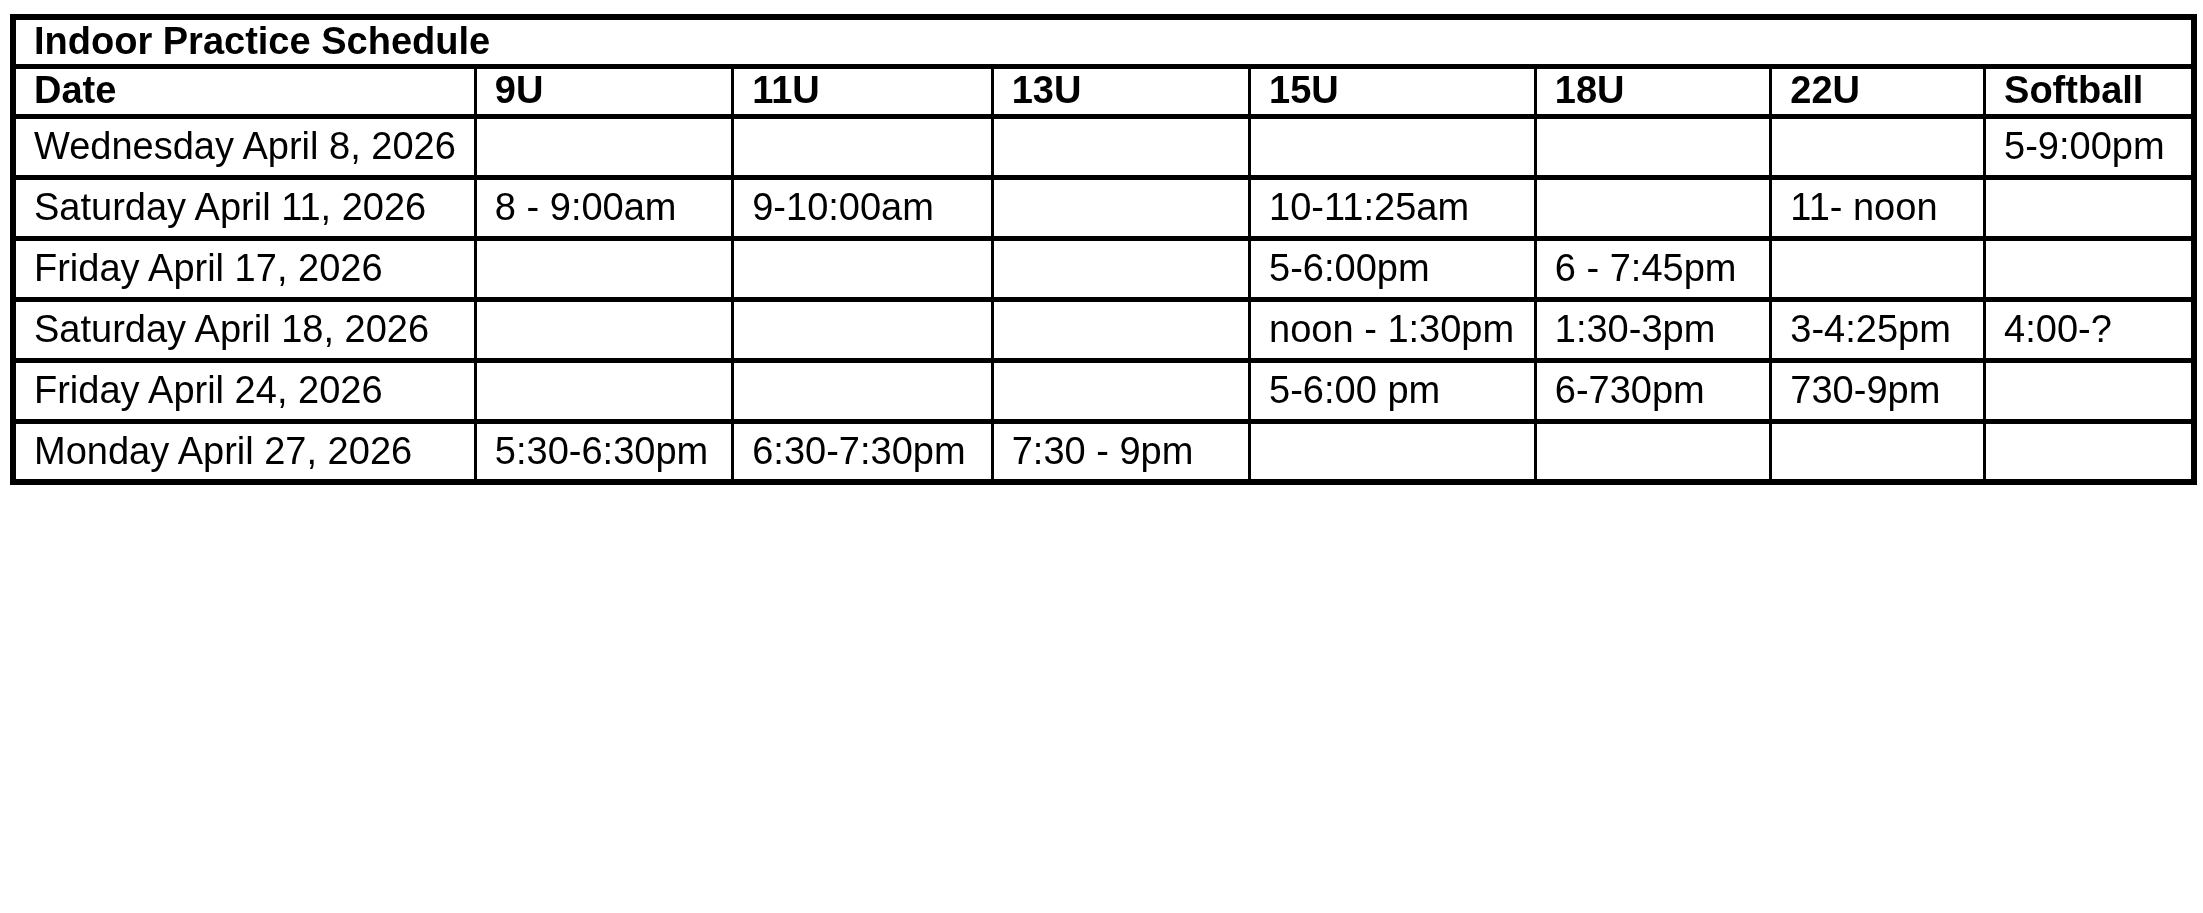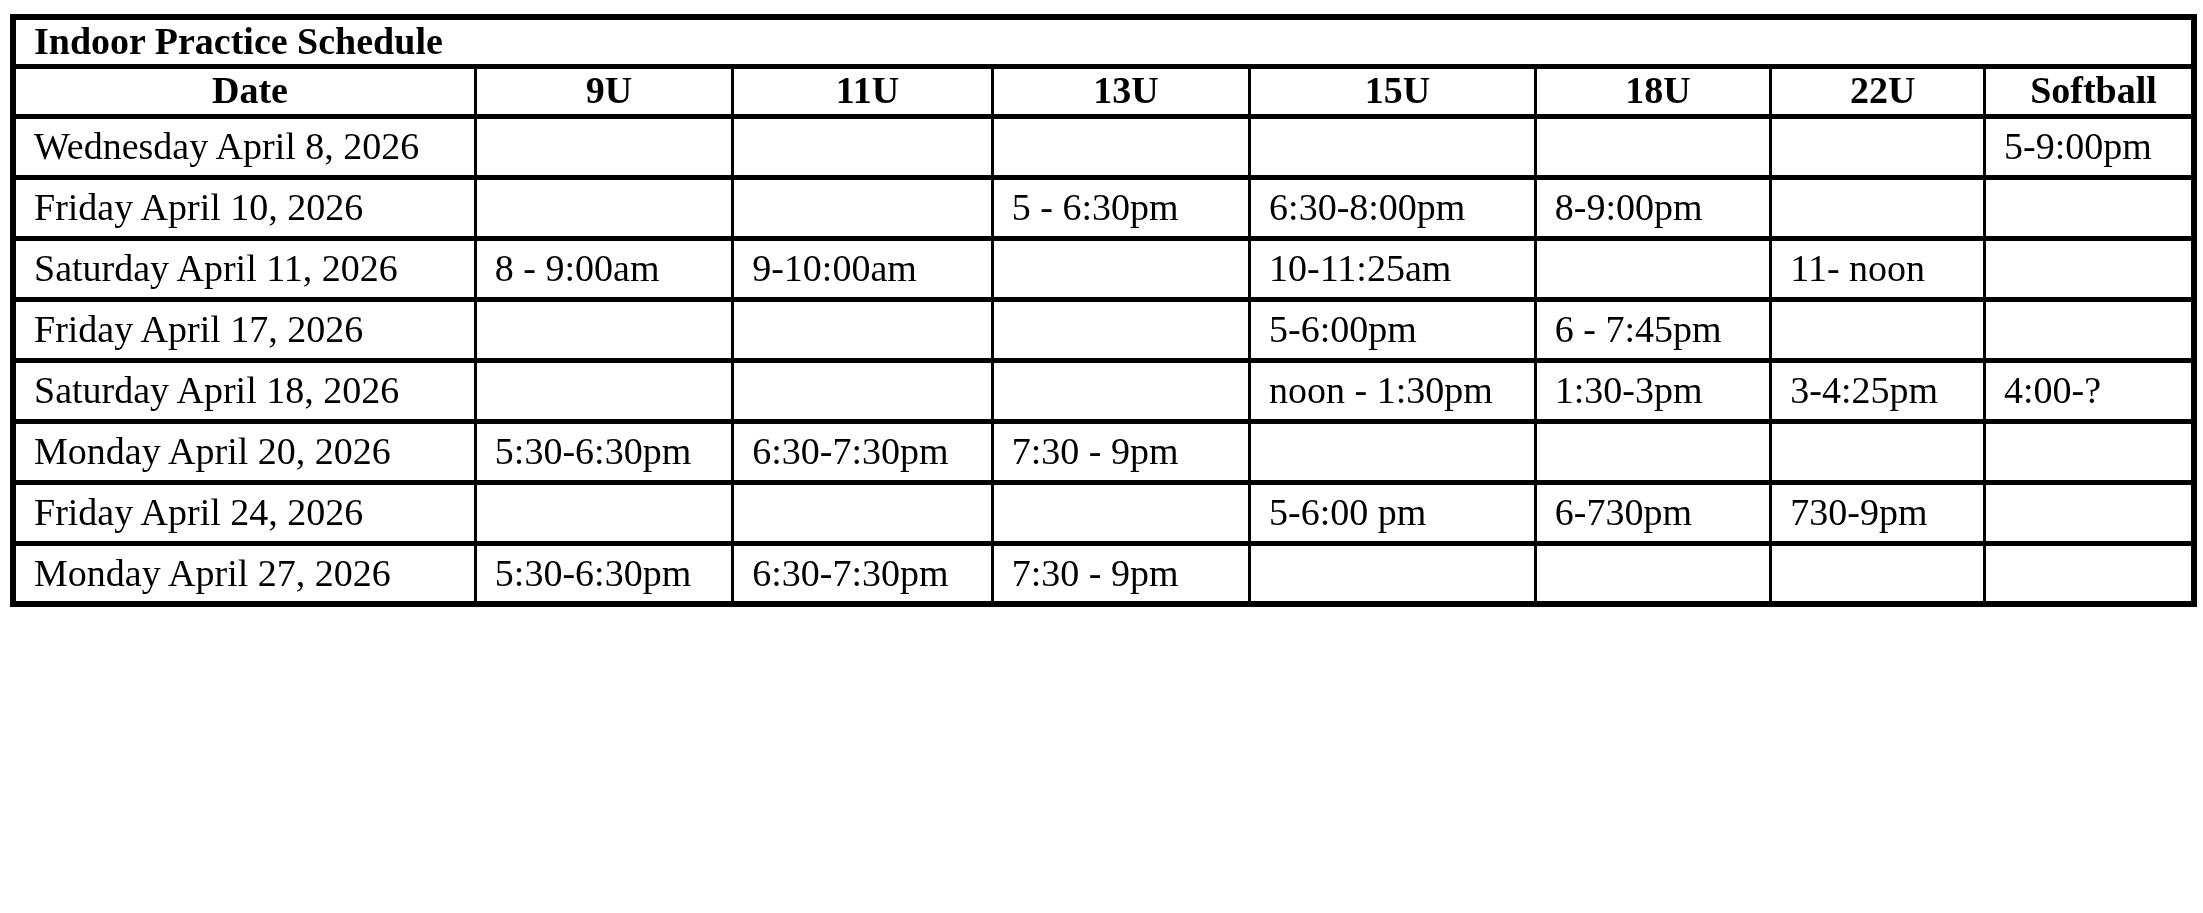--- a/index.html
+++ b/index.html
@@ -14,21 +14,21 @@
     width: 2203px;
     height: 913px;
     background: #ffffff;
     box-sizing: border-box;
   }
   table.schedule-table {
     border-collapse: collapse;
     table-layout: fixed;
     width: 2187px;
     margin: 14px 0 0 10px;
-    font-family: Liberation Serif, serif;
+    font-family: Liberation Sans, sans-serif;
     color: #000000;
     background: #ffffff;
   }
   table.schedule-table th,
   table.schedule-table td {
     border-left: 3px solid #000000;
     border-right: 3px solid #000000;
     border-top: 5px solid #000000;
     border-bottom: 5px solid #000000;
     box-sizing: border-box;
@@ -44,21 +44,20 @@
   th.title-cell {
     text-align: center;
     font-weight: bold;
     font-size: 40px;
     height: 42px;
     padding: 2px 0 4px 0;
   }
   tr.header-row th {
     font-weight: bold;
     height: 50px;
-    text-align: center;
   }
   tbody tr td {
     font-weight: normal;
     height: 61px;
   }
 </style>
 </head>
 <body>
 
 <div class="page">
@@ -93,30 +92,20 @@
           <td>Wednesday April 8, 2026</td>
           <td></td>
           <td></td>
           <td></td>
           <td></td>
           <td></td>
           <td></td>
           <td>5-9:00pm</td>
         </tr>
         <tr>
-          <td>Friday April 10, 2026</td>
-          <td></td>
-          <td></td>
-          <td>5 - 6:30pm</td>
-          <td>6:30-8:00pm</td>
-          <td>8-9:00pm</td>
-          <td></td>
-          <td></td>
-        </tr>
-        <tr>
           <td>Saturday April 11, 2026</td>
           <td>8 - 9:00am</td>
           <td>9-10:00am</td>
           <td></td>
           <td>10-11:25am</td>
           <td></td>
           <td>11- noon</td>
           <td></td>
         </tr>
         <tr>
@@ -133,30 +122,20 @@
           <td>Saturday April 18, 2026</td>
           <td></td>
           <td></td>
           <td></td>
           <td>noon - 1:30pm</td>
           <td>1:30-3pm</td>
           <td>3-4:25pm</td>
           <td>4:00-?</td>
         </tr>
         <tr>
-          <td>Monday April 20, 2026</td>
-          <td>5:30-6:30pm</td>
-          <td>6:30-7:30pm</td>
-          <td>7:30 - 9pm</td>
-          <td></td>
-          <td></td>
-          <td></td>
-          <td></td>
-        </tr>
-        <tr>
           <td>Friday April 24, 2026</td>
           <td></td>
           <td></td>
           <td></td>
           <td>5-6:00 pm</td>
           <td>6-730pm</td>
           <td>730-9pm</td>
           <td></td>
         </tr>
         <tr>

